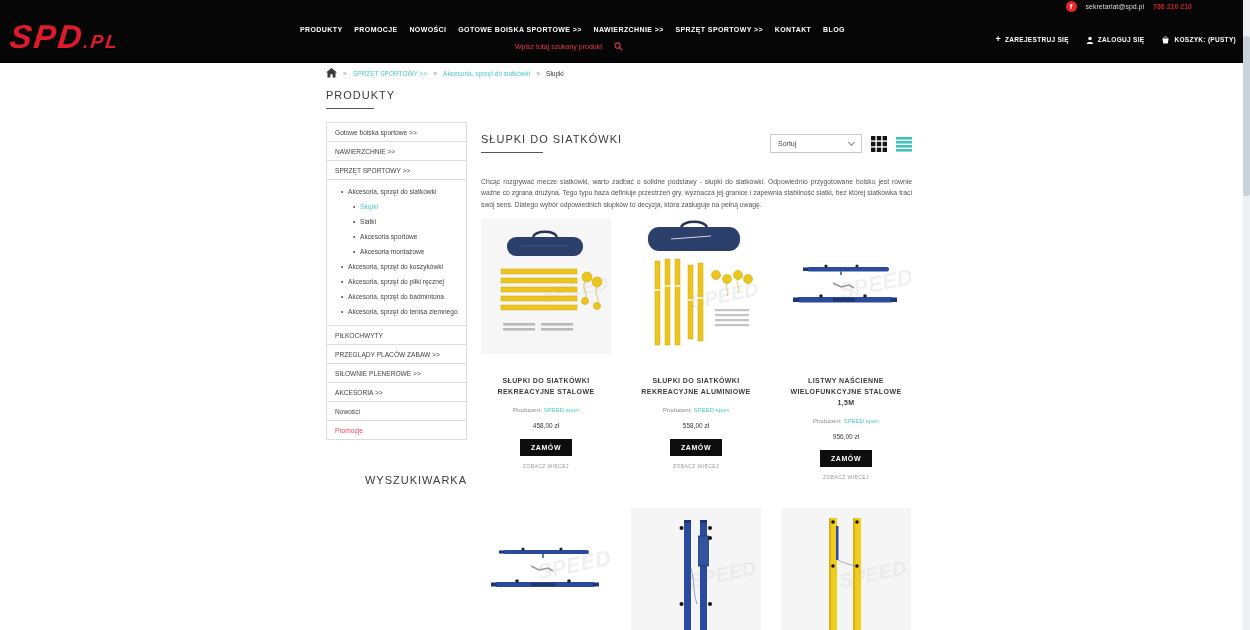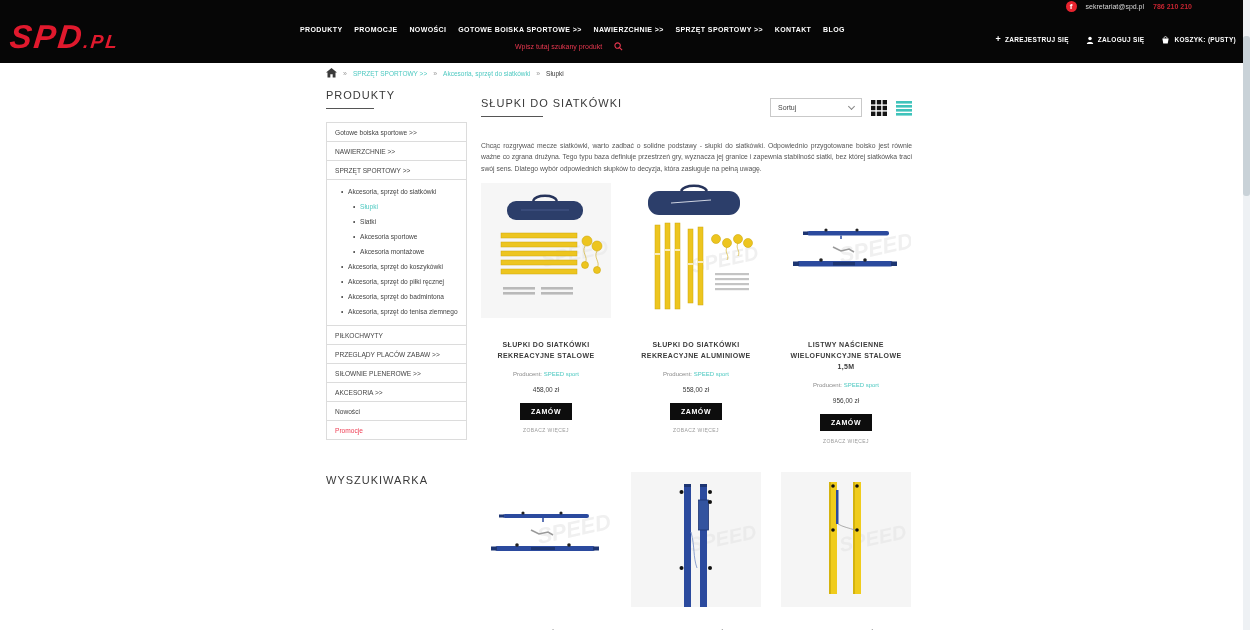--- a/index.html
+++ b/index.html
@@ -49,25 +49,25 @@
   .mrow.promo { color:#ef4056; }
 
   .filter-sec { margin-top:25px; }
   .cena-label { font-size:7px; color:#3a3a3a; margin-top:21px; }
   .range-row { display:flex; align-items:center; gap:4px; margin-top:6px; }
   .range-row label { font-size:6.5px; color:#555; width:8px; }
   .range-row input { width:92px; height:15px; border:1px solid #a8a8a8; background:#fff; font-size:7px; padding:0 3px; }
   .filter-btn { margin:11px 0 0 9px; background:#0d0d0d; color:#fff; border:none; font-size:6px;
     font-weight:bold; letter-spacing:.5px; padding:5px 9px; cursor:pointer;
     font-family:"Liberation Sans", sans-serif; }
-  .search-sec { margin-top:34px; }
+  .search-sec { margin-top:34px;text-align:right; }
 
   
   .main { position:absolute; left:481px; top:97px; width:431px; }
-  .main-head { position:relative; height:32px; }
+  .main-head { position:relative; height:32px;margin-top:36px; }
   .main-title { font-size:11px; letter-spacing:1px; color:#3a3a3a; }
   .main-head .h-rule { width:62px; }
   .sort-area { position:absolute; right:0; top:1px; display:flex; align-items:center; gap:9px; }
   .sort-select { width:92px; height:19px; border:1px solid #c9c9c9; background:#fff; display:flex;
     align-items:center; justify-content:space-between; padding:0 7px; cursor:pointer; }
   .sort-select span { font-size:7px; color:#444; }
   .chev { width:5px; height:5px; border-right:1px solid #888; border-bottom:1px solid #888;
     transform:rotate(45deg); margin-top:-3px; }
   .view-ic { cursor:pointer; display:block; }
   .desc { margin-top:11px; font-size:6.8px; color:#555; line-height:1.68; text-align:justify; }

